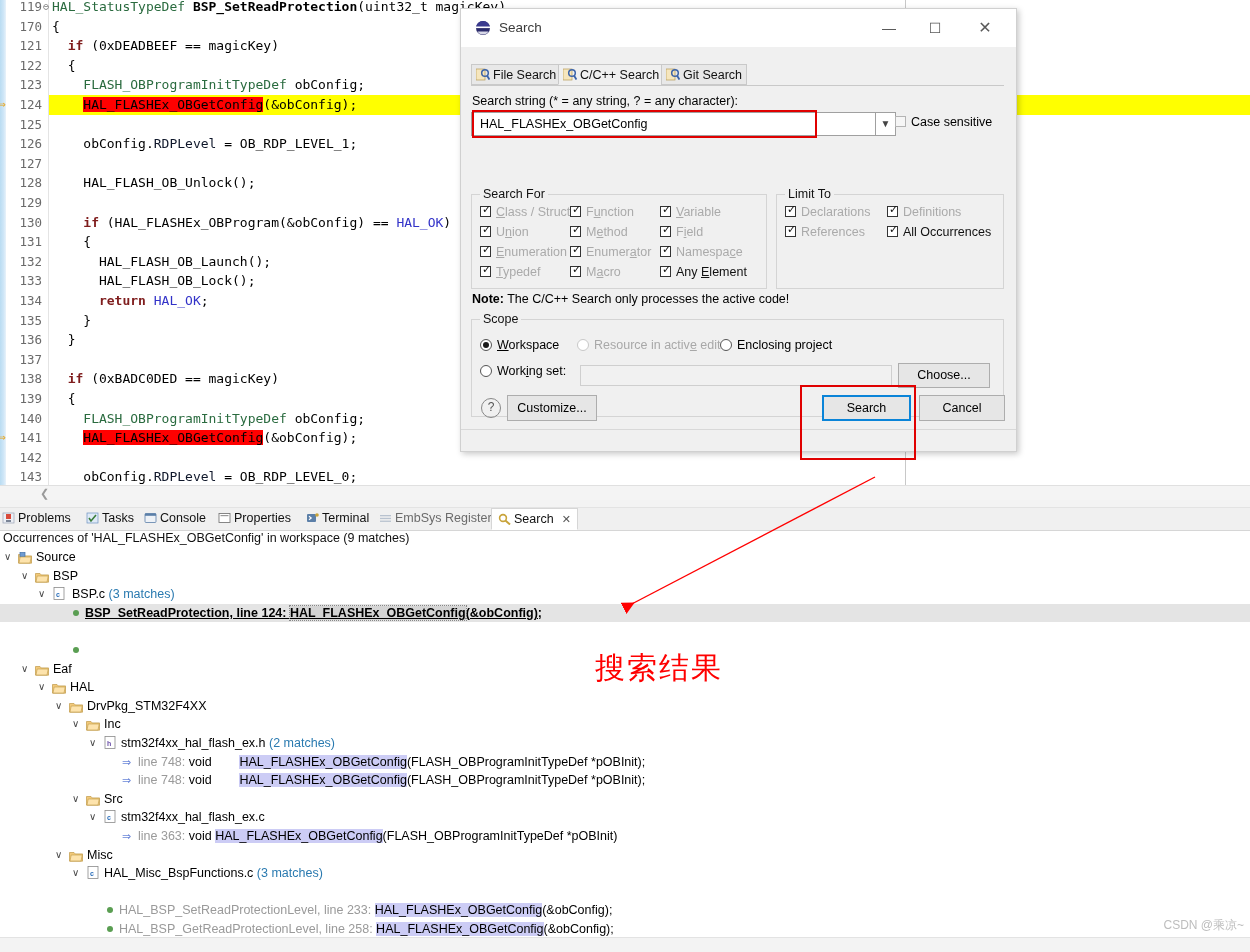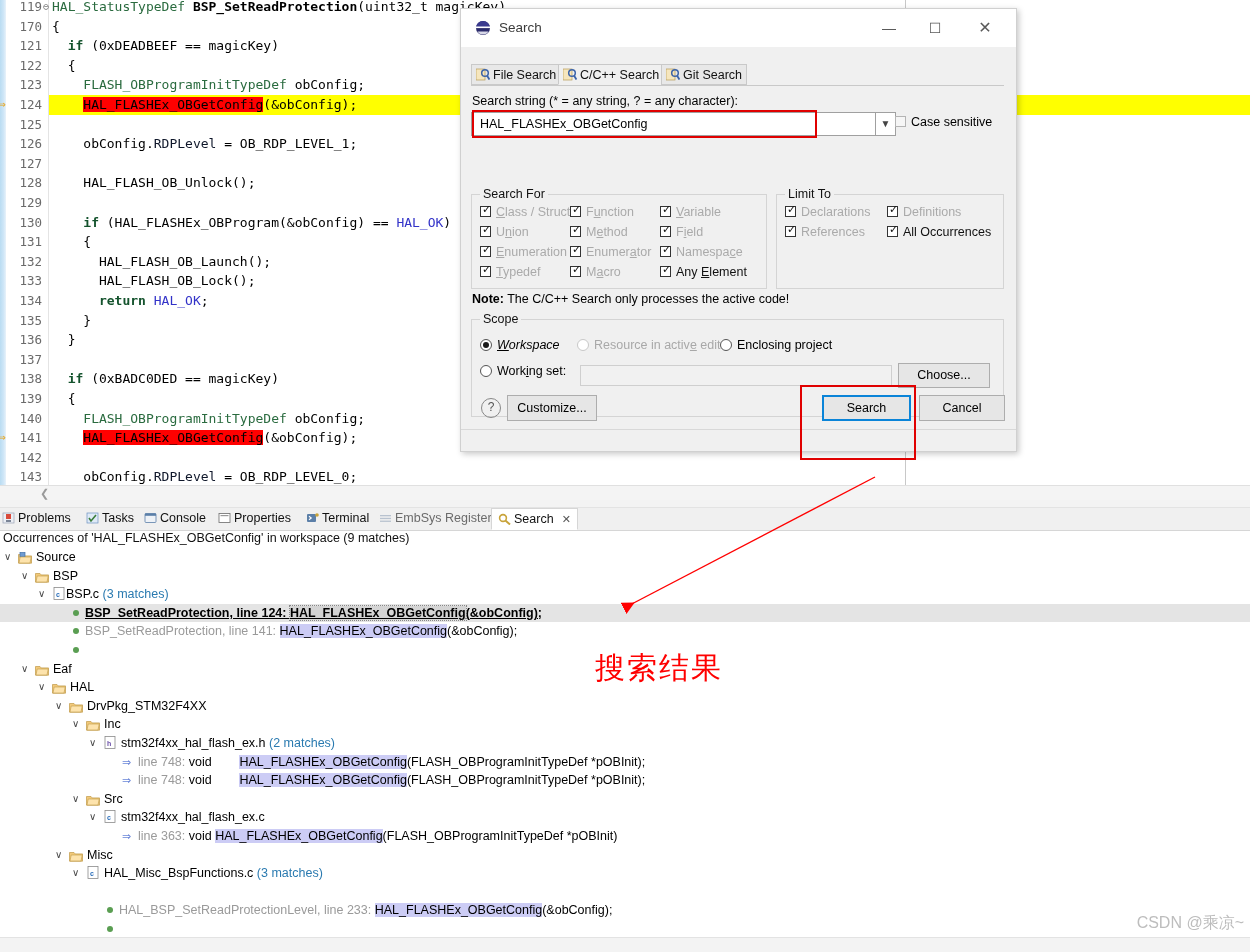--- a/index.html
+++ b/index.html
@@ -17,21 +17,21 @@
      background:linear-gradient(to right,#b9dcf2,#cfe6f7 60%,#e8f2fa);}
   #gutter{position:absolute;left:6px;top:0;width:42px;height:500px;background:#fff;}
   #gutter-sep{position:absolute;left:48px;top:0;width:1px;height:500px;background:#e4e4e4;}
   .code-line{position:relative;height:19.6px;line-height:19.6px;white-space:pre;
      font-family:"DejaVu Sans Mono","Liberation Mono",monospace;font-size:13px;}
   .ln{position:absolute;left:0;top:0;width:42px;text-align:right;color:#6a6a6a;
      font-family:"DejaVu Sans Mono","Liberation Mono",monospace;font-size:12.5px;}
   .marker{position:absolute;left:-4px;top:0;width:12px;text-align:center;color:#e8a317;font-size:12px;}
   .ctext{position:absolute;left:52px;top:0;}
   .hl-row{position:absolute;left:49px;right:0;top:0;height:19.6px;background:#ffff00;}
-  .kw{color:#14532d;font-weight:bold;}
+  .kw{color:#7f1d1d;font-weight:bold;}
   .typ{color:#2a6b3f;}
   .fld{color:#0f172a;}
   .italic{color:#3232c8;}
   .redhl{background:#ff0000;color:#000;}
   #editor-hscroll{position:absolute;left:0;bottom:0;width:1250px;height:14px;background:#f4f4f4;border-top:1px solid #e0e0e0;}
   #editor-hscroll .arrow{position:absolute;left:40px;top:1px;color:#9a9a9a;font-size:11px;line-height:12px;}
   #editor-vline{position:absolute;left:905px;top:0;width:1px;height:487px;background:#c8c8c8;}
 
   
   #dialog{position:absolute;left:460px;top:8px;width:555px;height:442px;background:#f0f0f0;
@@ -122,21 +122,21 @@
   .match{background:#ccccf5;}
   .match-sel{background:#d4d4d4;outline:1px dotted #888;}
   .dot{position:absolute;width:6px;height:6px;border-radius:50%;background:#5a9e52;top:6px;}
   .darrow{position:absolute;color:#6a86d8;font-size:11px;top:0;}
 
   #bottom-bar{position:absolute;left:0;bottom:0;width:1250px;height:14px;background:#f3f3f3;border-top:1px solid #e3e3e3;}
 
   
   #annot-cn{position:absolute;left:595px;top:648px;font-size:30px;color:#ff0000;
      font-family:"DejaVu Sans",sans-serif;letter-spacing:2px;}
-  #watermark{position:absolute;right:6px;bottom:18px;font-size:16px;color:#bdbdbd;}
+  #watermark{position:absolute;right:6px;bottom:18px;font-size:12px;color:#bdbdbd;}
   #arrow-svg{position:absolute;left:0;top:0;width:1250px;height:952px;pointer-events:none;}
 </style>
 </head>
 <body>
 
 <div id="editor">
   <div id="editor-left-stripe"></div>
   <div id="gutter"></div>
   <div id="gutter-sep"></div>
   <div id="code-lines">
@@ -244,21 +244,21 @@
         </div>
     </div>
 
     <div id="note">
       <b>Note:</b><span> The C/C++ Search only processes the active code!</span>
     </div>
 
     <div class="groupbox" id="grp-scope">
       <span class="grouplabel">Scope</span>
       <div id="scope-radios">
-          <div class="rb sel" style="left: 8px; top: 18px; font-style: italic;"><span class="ring"></span><span><span class="u">W</span>orkspace</span></div>
+          <div class="rb sel" style="left: 8px; top: 18px;"><span class="ring"></span><span><span class="u">W</span>orkspace</span></div>
           <div class="rb dis" style="left: 105px; top: 18px;"><span class="ring"></span><span>Resource in activ<span class="u">e</span> editor</span></div>
           <div class="rb" style="left: 248px; top: 18px;"><span class="ring"></span><span>Enclosing project</span></div>
           <div class="rb" style="left: 8px; top: 44px;"><span class="ring"></span><span>Work<span class="u">i</span>ng set:</span></div>
         </div>
       <div id="workingset-input"></div>
       <div id="choose-btn">Choose...</div>
     </div>
 
     <div id="dlg-sep"></div>
     <div id="help-icon">?</div>
@@ -322,29 +322,25 @@
             <path d="M2.2 5 H13.2 L12 11 H1 z" fill="#fde3ac" stroke="#c09a48" stroke-width=".6"></path>
           </svg></span>
         <span class="rtext" style="left: 53px;">BSP</span>
       </div>
       <div class="row" style="top: 37.2px; left: 0px; right: 0px;">
         <span class="twisty" style="left: 38px;">∨</span>
         <span class="ficon" style="left: 52px; top: 2px;"><svg width="14" height="13" viewBox="0 0 14 13">
             <rect x="2" y="0.5" width="10" height="12" fill="#fff" stroke="#8a8a8a" stroke-width=".8"></rect>
             <text x="4" y="9.5" font-family="Liberation Sans" font-size="7" fill="#2a6ebb" font-weight="bold">c</text>
           </svg></span>
-        <span class="rtext" style="left: 66px;"><span>BSP.c</span><span class="blue"> (3 matches)</span></span>
+        <span class="rtext" style="left: 72px;"><span>BSP.c</span><span class="blue"> (3 matches)</span></span>
       </div>
       <div class="row sel" style="top: 55.8px; left: 0px; right: 0px;">
         <span class="dot" style="left: 73px;"></span>
         <span class="rtext" style="left: 85px; text-decoration: underline;"><span style="font-weight: bold;">BSP_SetReadProtection, line 124: </span><span class="match-sel" style="font-weight: bold;">HAL_FLASHEx_OBGetConfig</span><span style="font-weight: bold;">(&amp;obConfig);</span></span>
-      </div>
-      <div class="row" style="top: 74.4px; left: 0px; right: 0px;">
-        <span class="dot" style="left: 73px;"></span>
-        <span class="rtext" style="left: 85px;"><span class="muted">BSP_SetReadProtection, line 141: </span><span class="match">HAL_FLASHEx_OBGetConfig</span><span>(&amp;obConfig);</span></span>
       </div>
       <div class="row" style="top: 93px; left: 0px; right: 0px;">
         <span class="dot" style="left: 73px;"></span>
       </div>
       <div class="row" style="top: 111.6px; left: 0px; right: 0px;">
         <span class="twisty" style="left: 21px;">∨</span>
         <span class="ficon" style="left: 35px;"><svg width="14" height="12" viewBox="0 0 14 12">
             <path d="M0.5 2.5 h4.5 l1.2 1.4 H13.5 v7.3 H0.5 z" fill="#f2c97a" stroke="#c09a48" stroke-width=".7"></path>
             <path d="M2.2 5 H13.2 L12 11 H1 z" fill="#fde3ac" stroke="#c09a48" stroke-width=".6"></path>
           </svg></span>
@@ -425,20 +421,21 @@
             <text x="4" y="9.5" font-family="Liberation Sans" font-size="7" fill="#2a6ebb" font-weight="bold">c</text>
           </svg></span>
         <span class="rtext" style="left: 104px;"><span>HAL_Misc_BspFunctions.c</span><span class="blue"> (3 matches)</span></span>
       </div>
       <div class="row" style="top: 353.4px; left: 0px; right: 0px;">
         <span class="dot" style="left: 107px;"></span>
         <span class="rtext" style="left: 119px;"><span class="muted">HAL_BSP_SetReadProtectionLevel, line 233: </span><span class="match">HAL_FLASHEx_OBGetConfig</span><span>(&amp;obConfig);</span></span>
       </div>
       <div class="row" style="top: 372px; left: 0px; right: 0px;">
         <span class="dot" style="left: 107px;"></span>
+        <span class="rtext" style="left: 119px;"><span class="muted">HAL_BSP_GetReadProtectionLevel, line 258: </span><span class="match">HAL_FLASHEx_OBGetConfig</span><span>(&amp;obConfig);</span></span>
       </div>
     </div>
   <div id="bottom-bar"></div>
 </div>
 
 <svg id="arrow-svg">
   <defs>
     <marker id="ah" markerWidth="9" markerHeight="9" refX="7" refY="4.5" orient="auto">
       <path d="M9,0 L9,9 L0,4.5 z" fill="#ff0000"></path>
     </marker>

